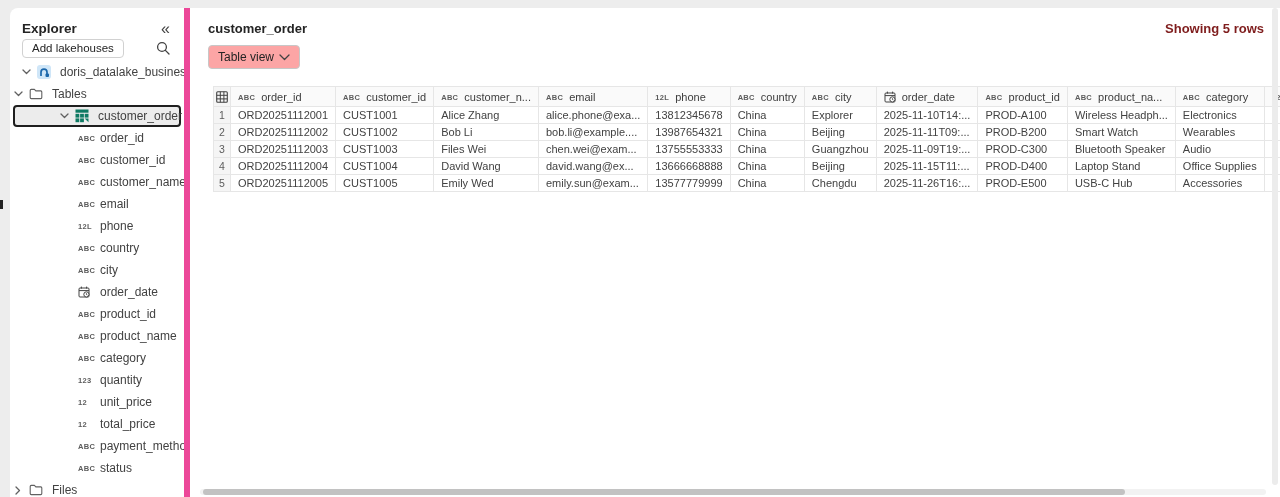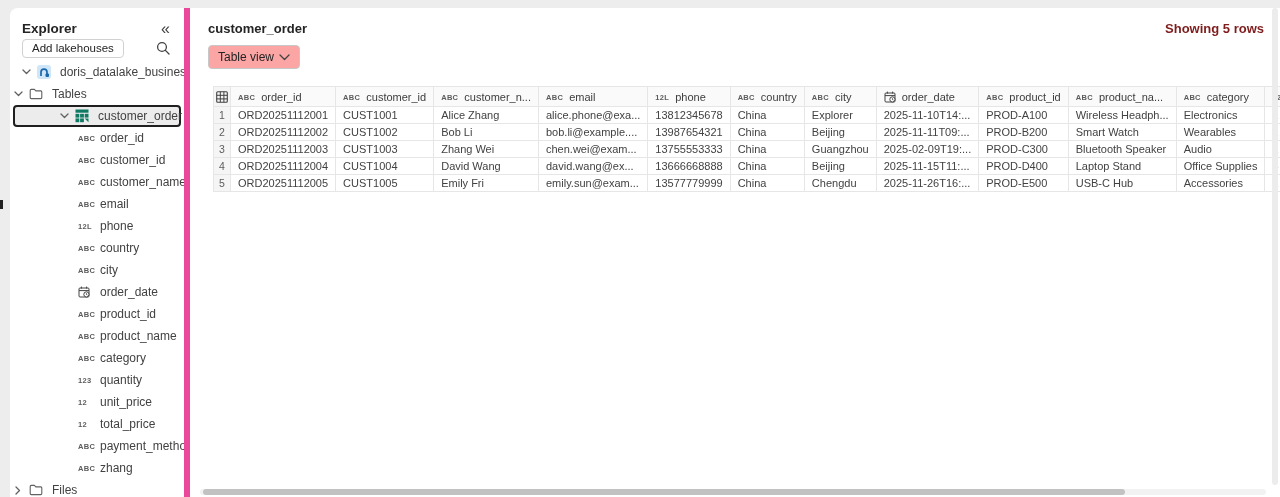--- a/index.html
+++ b/index.html
@@ -191,21 +191,21 @@
           <div class="tree-row col-row">
             <span class="type-ic sb">12</span>
             <span class="col-label">total_price</span>
           </div>
           <div class="tree-row col-row">
             <span class="type-ic sb">ABC</span>
             <span class="col-label">payment_method</span>
           </div>
           <div class="tree-row col-row">
             <span class="type-ic sb">ABC</span>
-            <span class="col-label">zhang</span>
+            <span class="col-label">status</span>
           </div>
         </div>
 
       <div class="tree-row row-files">
         <span class="chev">
           <svg width="6" height="9" viewBox="0 0 6 9">
               <path d="M1 1l3.5 3.5L1 8" fill="none" stroke="#616161" stroke-width="1.3" stroke-linecap="round" stroke-linejoin="round"></path>
             </svg>
         </span>
         <span class="tree-icon">
@@ -309,26 +309,26 @@
             <td>2025-11-11T09:...</td>
             <td>PROD-B200</td>
             <td>Smart Watch</td>
             <td>Wearables</td>
             <td>2</td>
           </tr>
           <tr>
             <td class="rownum">3</td>
             <td>ORD20251112003</td>
             <td>CUST1003</td>
-            <td>Zhang Wei</td>
+            <td>Files Wei</td>
             <td>chen.wei@exam...</td>
             <td>13755553333</td>
             <td>China</td>
             <td>Guangzhou</td>
-            <td>2025-02-09T19:...</td>
+            <td>2025-11-09T19:...</td>
             <td>PROD-C300</td>
             <td>Bluetooth Speaker</td>
             <td>Audio</td>
             <td>1</td>
           </tr>
           <tr>
             <td class="rownum">4</td>
             <td>ORD20251112004</td>
             <td>CUST1004</td>
             <td>David Wang</td>
@@ -339,21 +339,21 @@
             <td>2025-11-15T11:...</td>
             <td>PROD-D400</td>
             <td>Laptop Stand</td>
             <td>Office Supplies</td>
             <td>3</td>
           </tr>
           <tr>
             <td class="rownum">5</td>
             <td>ORD20251112005</td>
             <td>CUST1005</td>
-            <td>Emily Fri</td>
+            <td>Emily Wed</td>
             <td>emily.sun@exam...</td>
             <td>13577779999</td>
             <td>China</td>
             <td>Chengdu</td>
             <td>2025-11-26T16:...</td>
             <td>PROD-E500</td>
             <td>USB-C Hub</td>
             <td>Accessories</td>
             <td>1</td>
           </tr>

